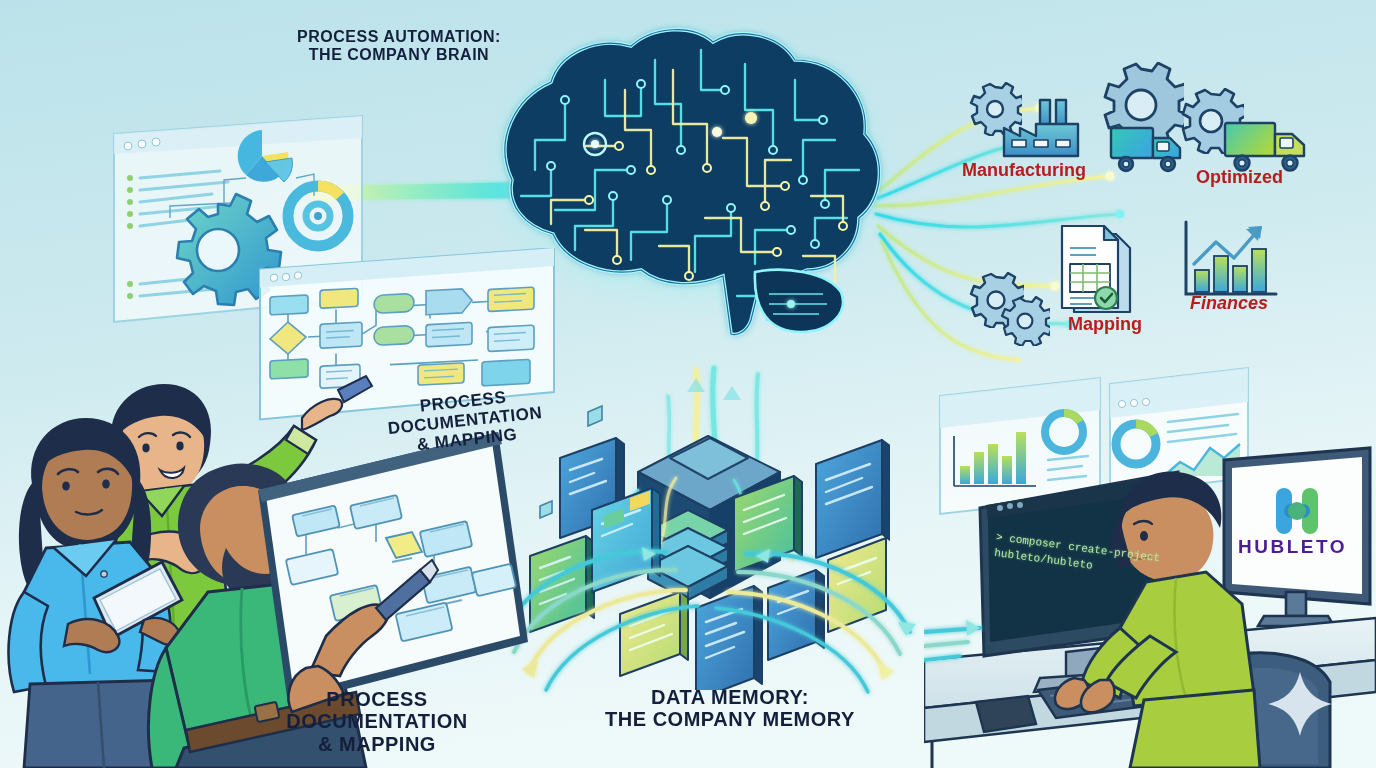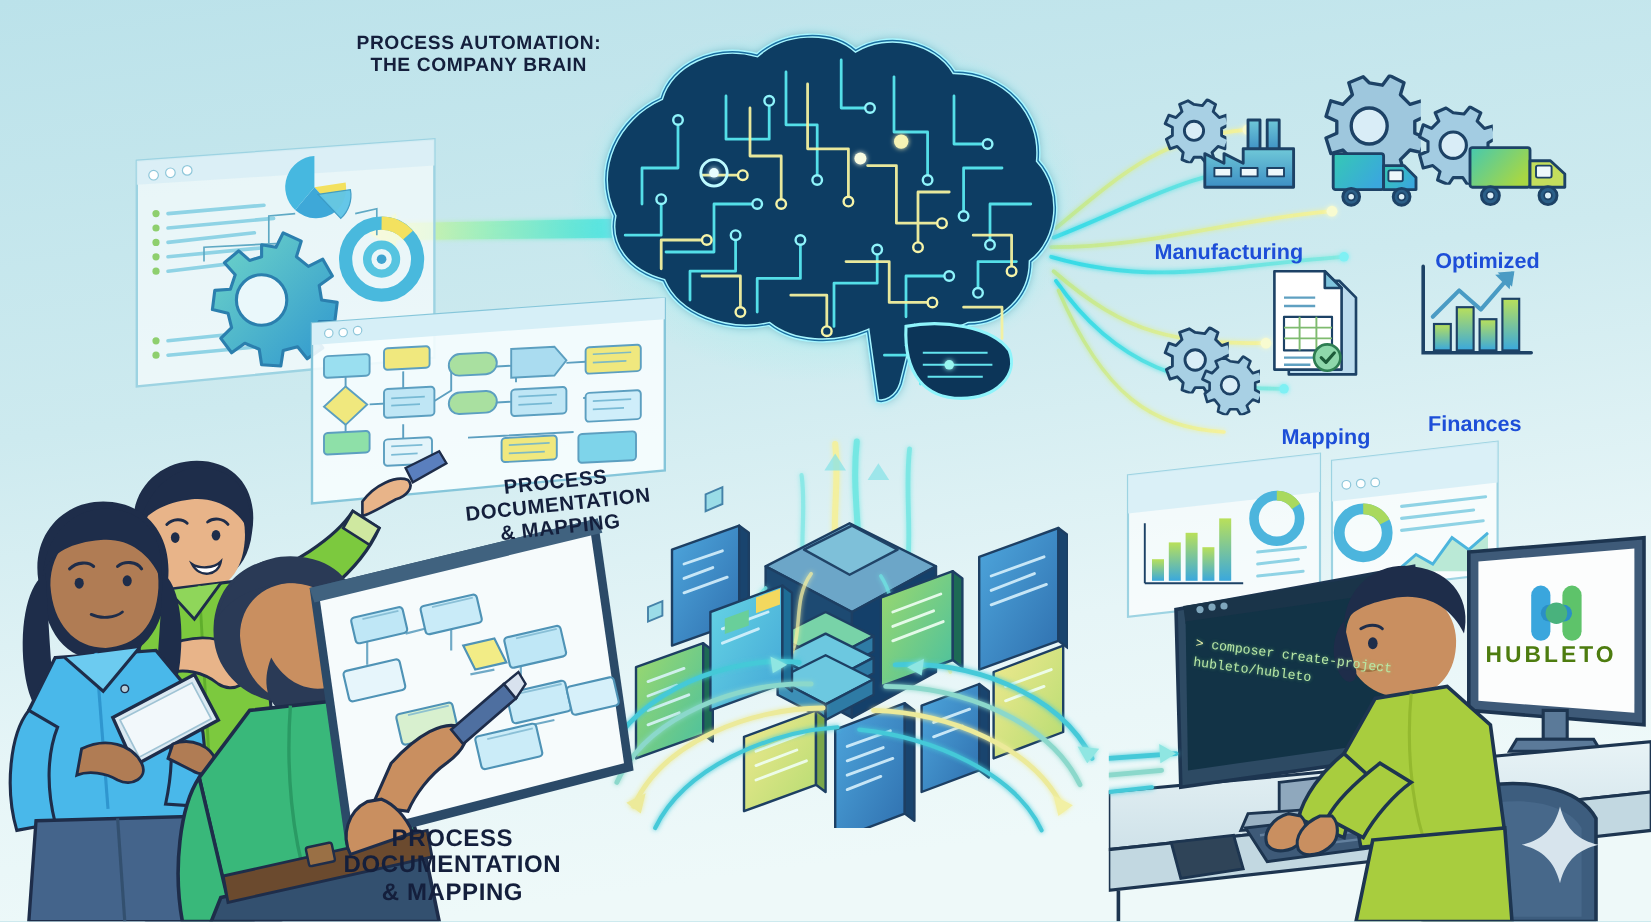--- a/index.html
+++ b/index.html
@@ -27,44 +27,43 @@
   #title-process-automation{left:254px;top:28px;width:290px;font-size:16px;}
   #title-optimized-areas{left:938px;top:28px;width:230px;font-size:20px;text-align:left;}
   #title-data-memory{left:580px;top:686px;width:300px;font-size:20px;}
   #title-doc-mapping-bottom{left:252px;top:688px;width:250px;font-size:20px;}
   #title-doc-mapping-screen{
     left:370px;top:392px;width:190px;font-size:17px;
     transform:rotate(-6deg);transform-origin:50% 50%;
   }
 
   .ilabel{
-    position:absolute;font-weight:bold;color:#1d4ed8;font-size:18px;
+    position:absolute;font-weight:bold;color:#b91c1c;font-size:18px;
     white-space:nowrap;
-    margin-top:40px;
   }
   #label-manufacturing{left:962px;top:160px;}
   #label-logistics{left:1196px;top:167px;}
   #label-orders{left:1068px;top:314px;}
-  #label-finances{left:1190px;top:303px;}
+  #label-finances{left:1190px;top:293px;font-style:italic;}
 
   
   #terminal-text{
     position:absolute;left:997px;top:530px;width:175px;
     font-family:"Liberation Mono", monospace;
     font-size:11px;line-height:1.45;color:#b9e7a6;
     transform:rotate(6.5deg) skewY(1deg);
     transform-origin:0 0;
     white-space:pre-line;
     text-shadow:0 0 3px rgba(150,255,140,.5);
   }
   #terminal-prompt{color:#f2f6b0;}
 
   #logo-word{
     position:absolute;left:1238px;top:536px;
-    font-size:19px;font-weight:bold;letter-spacing:2.5px;color:#4d7c0f;text-align:center;
+    font-size:19px;font-weight:bold;letter-spacing:2.5px;color:#4c1d95;text-align:center;
   }
 </style>
 </head>
 <body>
 
 <div id="stage">
 
   <svg class="abs" style="left:0;top:0" width="1376" height="768" viewBox="0 0 1376 768">
     <defs>
       <linearGradient id="bgGrad" x1="0" y1="0" x2="0.25" y2="1">
@@ -937,20 +936,22 @@
 
   <div id="terminal-text"><span id="terminal-prompt">&gt;</span> <span>composer create-project</span>
 <span>hubleto/hubleto</span></div>
 
   <div id="logo-word">HUBLETO</div>
 
   <div class="hdg" id="title-process-automation">Process Automation:
 The Company Brain</div>
 
 
+  <div class="hdg" id="title-data-memory">Data Memory:
+The Company Memory</div>
 
   <div class="hdg" id="title-doc-mapping-bottom">Process
 Documentation
 &amp; Mapping</div>
 
   <div class="hdg" id="title-doc-mapping-screen">Process
 Documentation
 &amp; Mapping</div>
 
   <div class="ilabel" id="label-manufacturing">Manufacturing</div>

